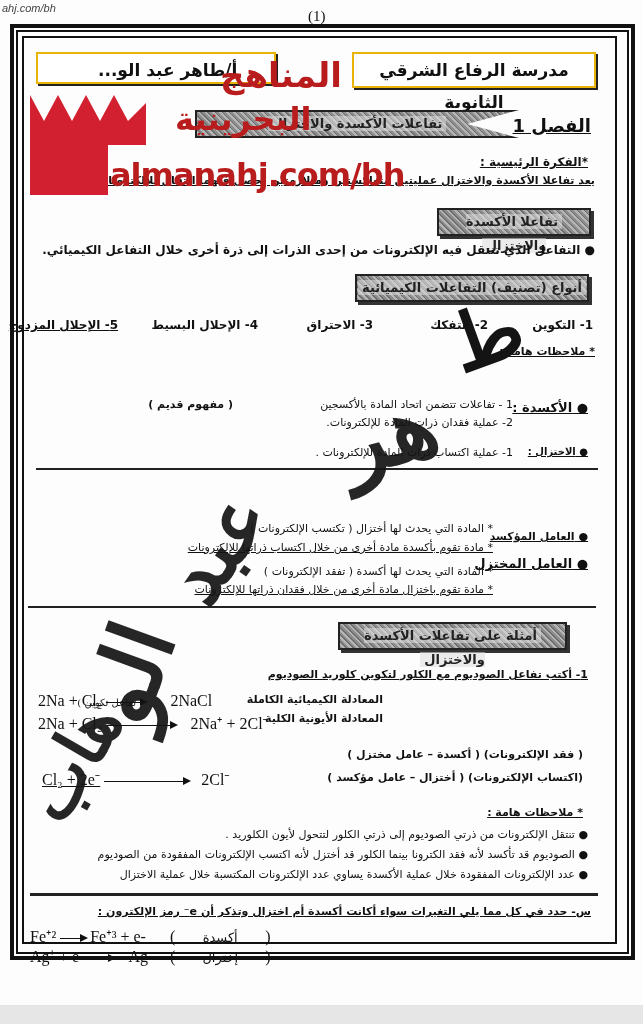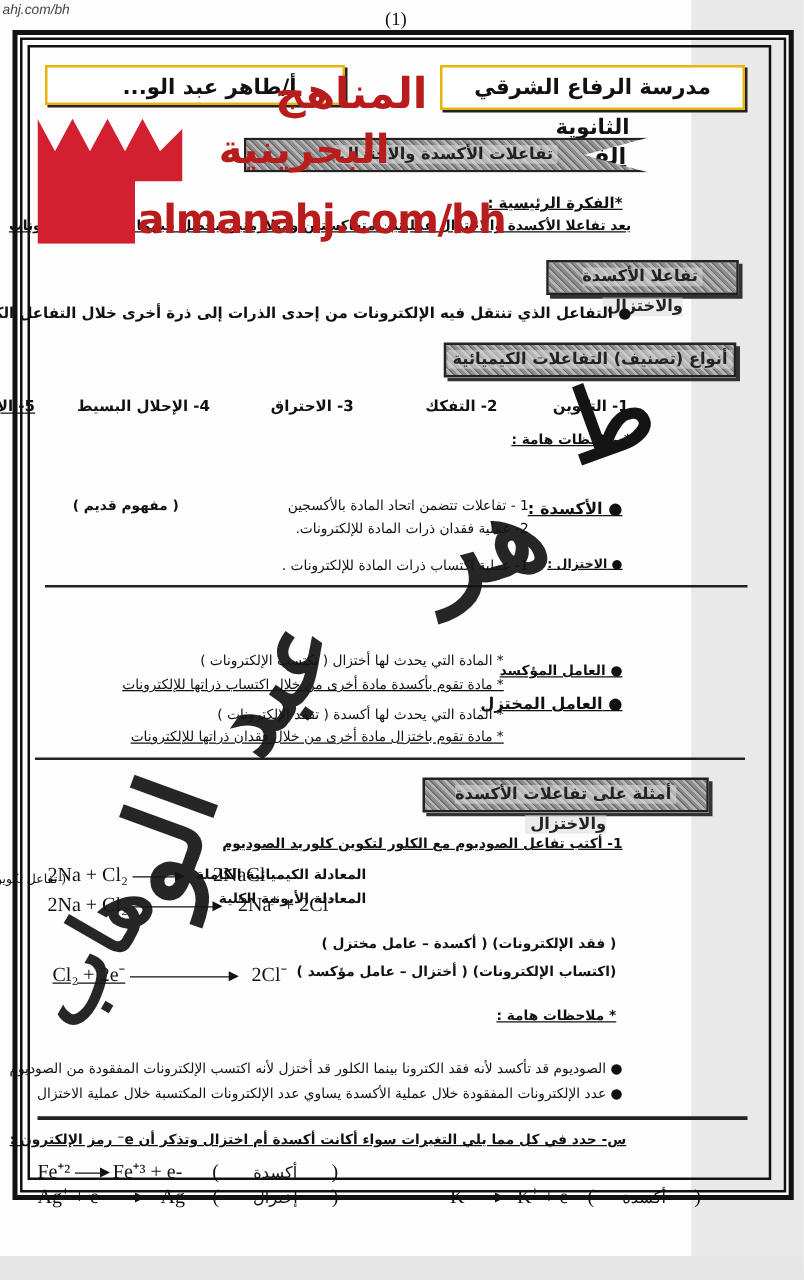--- a/index.html
+++ b/index.html
@@ -1,17 +1,17 @@
 <!DOCTYPE html>
 <html><head>
 <meta charset="utf-8">
 <style>
   html,body{margin:0;padding:0;}
   body{width:643px;height:1024px;background:#e9e9e9;position:relative;overflow:hidden;font-family:"DejaVu Sans",sans-serif;color:#111;}
-  .page{position:absolute;left:0;top:0;width:553px;height:1005px;background:#fdfdfd;}
+  .page{position:absolute;left:0;top:0;width:643px;height:1005px;background:#fdfdfd;}
   .url-top{position:absolute;left:2px;top:2px;font-size:11px;color:#444;font-style:italic;font-family:"Liberation Sans",sans-serif;}
   .page-num{position:absolute;left:308px;top:8px;font-size:15px;font-family:"Liberation Serif",serif;}
   .frame-outer{position:absolute;left:10px;top:24px;width:617px;height:928px;border:4px solid #111;box-shadow:inset 0 0 0 2px #fff, inset 0 0 0 4px #111;}
   .frame-inner{position:absolute;left:22px;top:36px;width:591px;height:904px;border:2px solid #111;}
   .rtl{direction:rtl;unicode-bidi:plaintext;}
   .banner{position:absolute;border:2px solid #eab308;background:#fff;font-weight:bold;font-size:17px;text-align:center;line-height:32px;box-shadow:2px 2px 0 #222;font-family:"DejaVu Sans",sans-serif;}
   .ribbon{position:absolute;height:24px;line-height:24px;font-size:13px;font-weight:bold;color:#222;text-align:center;
     background:repeating-linear-gradient(45deg,#8d8d8d 0 2px,#b5b5b5 2px 4px,#6d6d6d 4px 5px);border:2px solid #222;box-shadow:3px 3px 0 #333;}
   .ribbon span{background:rgba(220,220,220,.55);padding:0 4px;}
   .txt{position:absolute;font-size:12px;font-weight:bold;white-space:nowrap;direction:rtl;}
@@ -96,37 +96,34 @@
   <div class="eq" style="left:38px;top:712px;">
     <span>2Na  +  Cl₂</span><span class="arrow" style="width:70px;"></span><span style="margin-left:10px;">2Na⁺  +  2Cl⁻</span>
   </div>
   <div class="eq" style="left:42px;top:768px;">
     <span class="u">Cl₂ + 2e⁻</span><span class="arrow" style="width:85px;"></span><span style="margin-left:8px;">2Cl⁻</span>
   </div>
   <div class="txt" style="right:60px;top:748px;font-size:11px;">( فقد الإلكترونات)   ( أكسدة – عامل مختزل )</div>
   <div class="txt" style="right:60px;top:771px;font-size:11px;">(اكتساب الإلكترونات) ( أختزال – عامل مؤكسد )</div>
 
   <div class="txt u" style="right:60px;top:806px;font-size:11px;">* ملاحظات هامة :</div>
+  <div class="txt" style="right:55px;top:828px;font-size:11px;font-weight:normal;"><span>● </span><span>تنتقل الإلكترونات من ذرتي الصوديوم إلى ذرتي الكلور لتتحول لأيون الكلوريد .</span></div>
   <div class="txt" style="right:55px;top:848px;font-size:11px;font-weight:normal;"><span>● </span><span>الصوديوم قد تأكسد لأنه فقد الكترونا بينما الكلور قد أختزل لأنه اكتسب الإلكترونات المفقودة من الصوديوم</span></div>
   <div class="txt" style="right:55px;top:868px;font-size:11px;font-weight:normal;"><span>● </span><span>عدد الإلكترونات المفقودة خلال عملية الأكسدة يساوي عدد الإلكترونات المكتسبة خلال عملية الاختزال</span></div>
   <div class="hr" style="left:30px;top:893px;width:568px;border-top:3px solid #222;"></div>
 
   <div class="txt u" style="right:52px;top:905px;font-size:11px;">س- حدد في كل مما يلي التغيرات سواء أكانت أكسدة أم اختزال وتذكر أن e⁻ رمز الإلكترون :</div>
 
   <div class="eq" style="left:30px;top:925px;">
     <span>Fe⁺²</span><span class="arrow" style="width:26px;"></span><span>Fe⁺³ + e-</span>
     <span style="margin-left:20px;">(</span><span class="hand" style="display:inline-block;width:90px;text-align:center;">أكسدة</span><span>)</span>
   </div>
   <div class="eq" style="left:30px;top:945px;">
     <span>Ag⁺  + e-</span><span class="arrow" style="width:26px;"></span><span style="margin-left:10px;">Ag</span>
     <span style="margin-left:18px;">(</span><span class="hand" style="display:inline-block;width:90px;text-align:center;">إختزال</span><span>)</span>
-  </div>
-  <div class="eq" style="left:360px;top:945px;">
-    <span>K</span><span class="arrow" style="width:26px;"></span><span style="margin-left:8px;">K⁺ + e-</span>
-    <span style="margin-left:6px;">(</span><span class="hand" style="display:inline-block;width:80px;text-align:center;">أكسدة</span><span>)</span>
   </div>
 
   <div class="sig" style="left:450px;top:290px;font-size:78px;transform:rotate(-20deg);">ط</div>
   <div class="sig" style="left:340px;top:380px;font-size:90px;transform:rotate(-15deg);opacity:.92;">هر</div>
   <div class="sig" style="left:160px;top:500px;font-size:80px;transform:rotate(-55deg);opacity:.92;">عبد</div>
   <div class="sig" style="left:80px;top:620px;font-size:90px;transform:rotate(-70deg);opacity:.92;">الو</div>
   <div class="sig" style="left:10px;top:720px;font-size:70px;transform:rotate(-60deg);opacity:.92;">هاب</div>
 
   <svg class="wm-flag" viewBox="0 0 116 100">
     <polygon fill="#d32030" points="0,0 14,26 28,0 42,26 56,0 70,26 84,0 98,26 116,8 116,50 78,50 78,100 0,100"></polygon>

